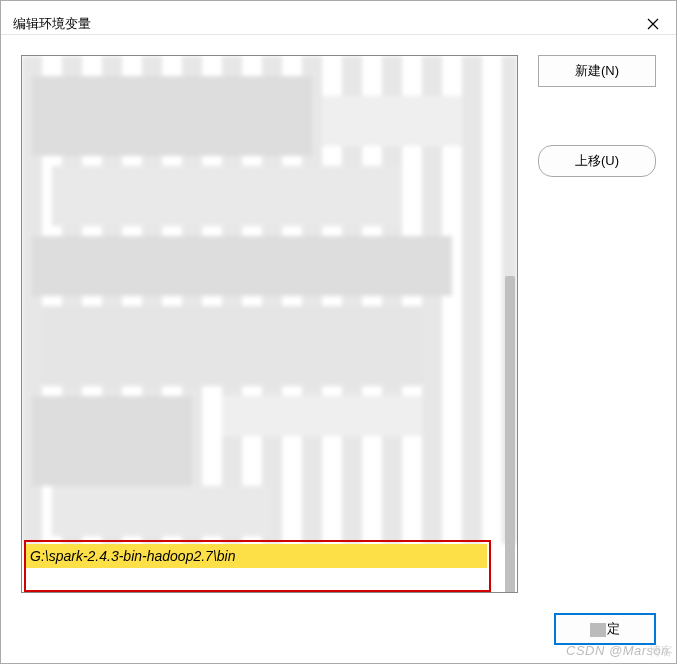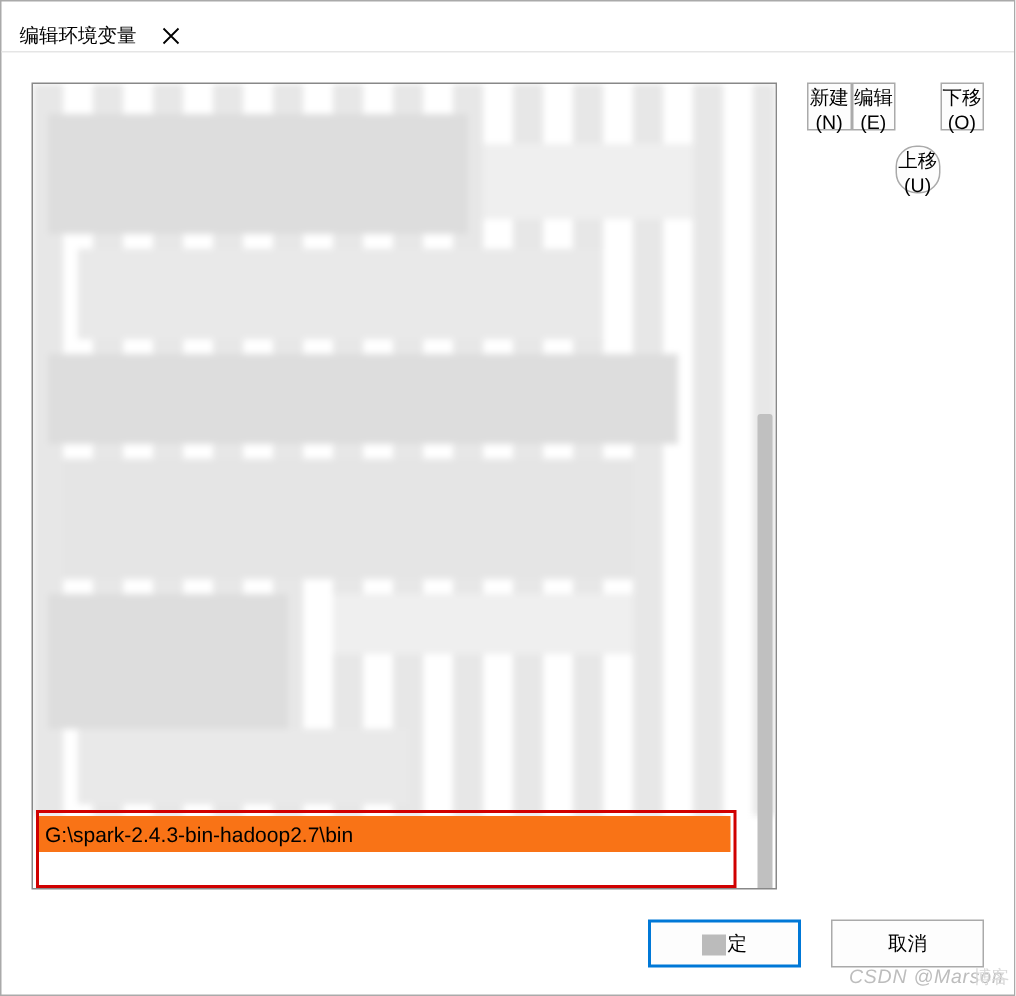--- a/index.html
+++ b/index.html
@@ -16,21 +16,21 @@
       width: 677px;
       height: 664px;
       background: #fff;
       border: 1px solid #aaa;
       display: flex;
       flex-direction: column;
     }
     .titlebar {
       display: flex;
       align-items: center;
-      justify-content: flex-start;
+      justify-content: space-between;
       height: 34px;
       padding: 12px 0 0 12px;
       border-bottom: 1px solid #e5e5e5;
     }
     .titlebar-text {
       font-size: 13px;
       color: #000;
     }
     .close-btn {
       width: 46px;
@@ -81,37 +81,38 @@
       border-radius: 2px;
     }
     .visible-entry {
       position: absolute;
       left: 4px;
       right: 30px;
       top: 488px;
       height: 24px;
       line-height: 24px;
       padding-left: 4px;
-      background: #f97316;
+      background: #fde047;
       font-size: 14px;
       color: #000;
+      font-style: italic;
     }
     .red-box {
       position: absolute;
       left: 2px;
       right: 26px;
       top: 484px;
       height: 52px;
       border: 2px solid #d00000;
       pointer-events: none;
     }
     .btn-col {
       width: 118px;
       display: flex;
-      flex-direction: row;
+      flex-direction: column;
     }
     .btn {
       width: 118px;
       height: 32px;
       border: 1px solid #aaa;
       background: #fdfdfd;
       font-size: 13px;
       font-family: inherit;
       cursor: pointer;
       margin-bottom: 16px;
@@ -186,26 +187,23 @@
         <div class="pix px7"></div>
         <div class="pix px8"></div>
       </div>
       <div class="scroll-thumb"></div>
       <div class="visible-entry">G:\spark-2.4.3-bin-hadoop2.7\bin</div>
       <div class="red-box"></div>
     </div>
 
     <div class="btn-col">
       <button class="btn">新建(N)</button>
-      <button class="btn">编辑(E)</button>
       <button class="btn gap-lg">上移(U)</button>
-      <button class="btn">下移(O)</button>
     </div>
   </div>
 
   <div class="footer">
     <button class="btn btn-ok"><span class="blur-char"></span><span>定</span></button>
-    <button class="btn">取消</button>
   </div>
 </div>
 
 <div class="watermark">CSDN @Marson</div>
 <div class="watermark2">博客</div>
 
 </body></html>

